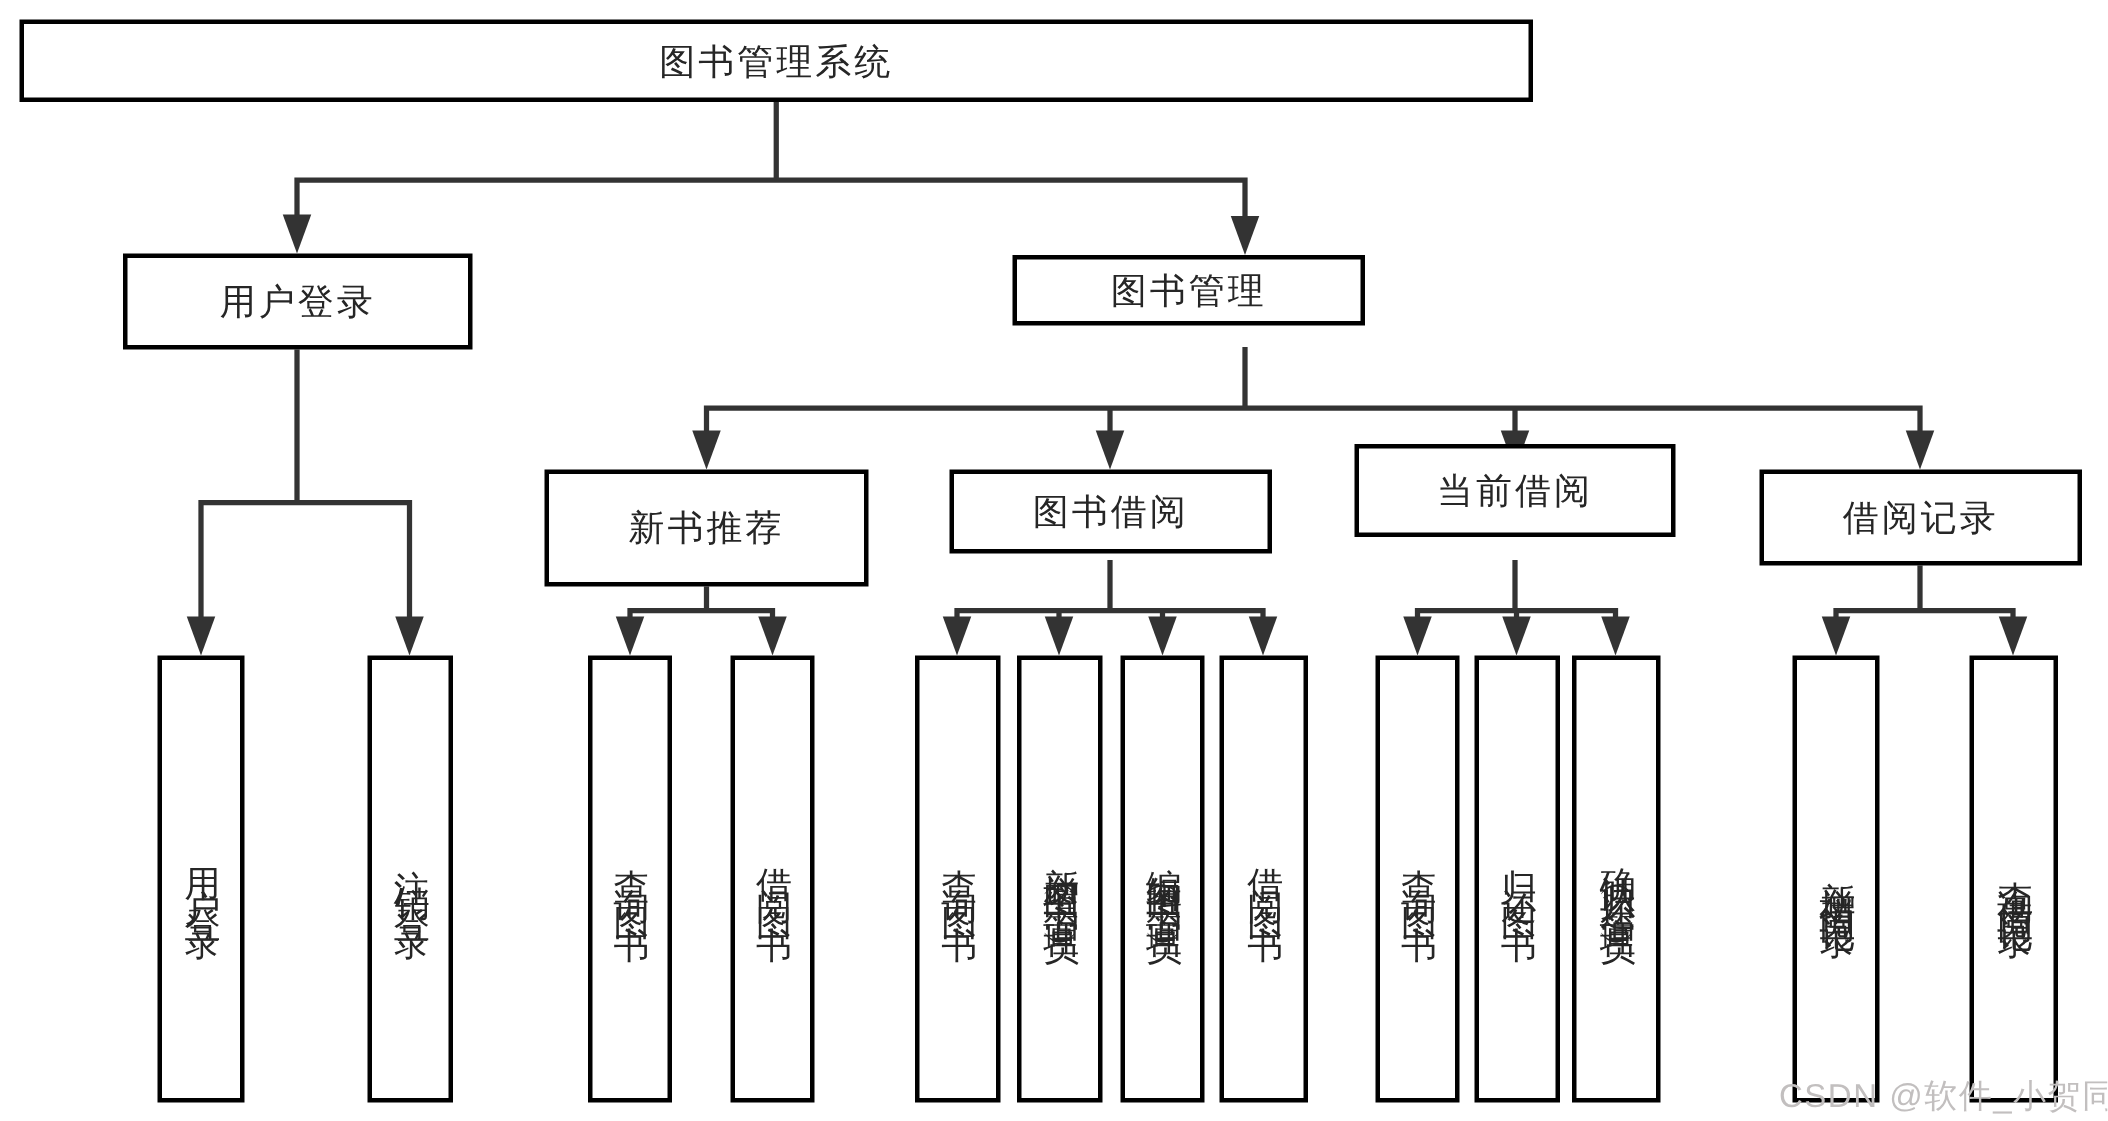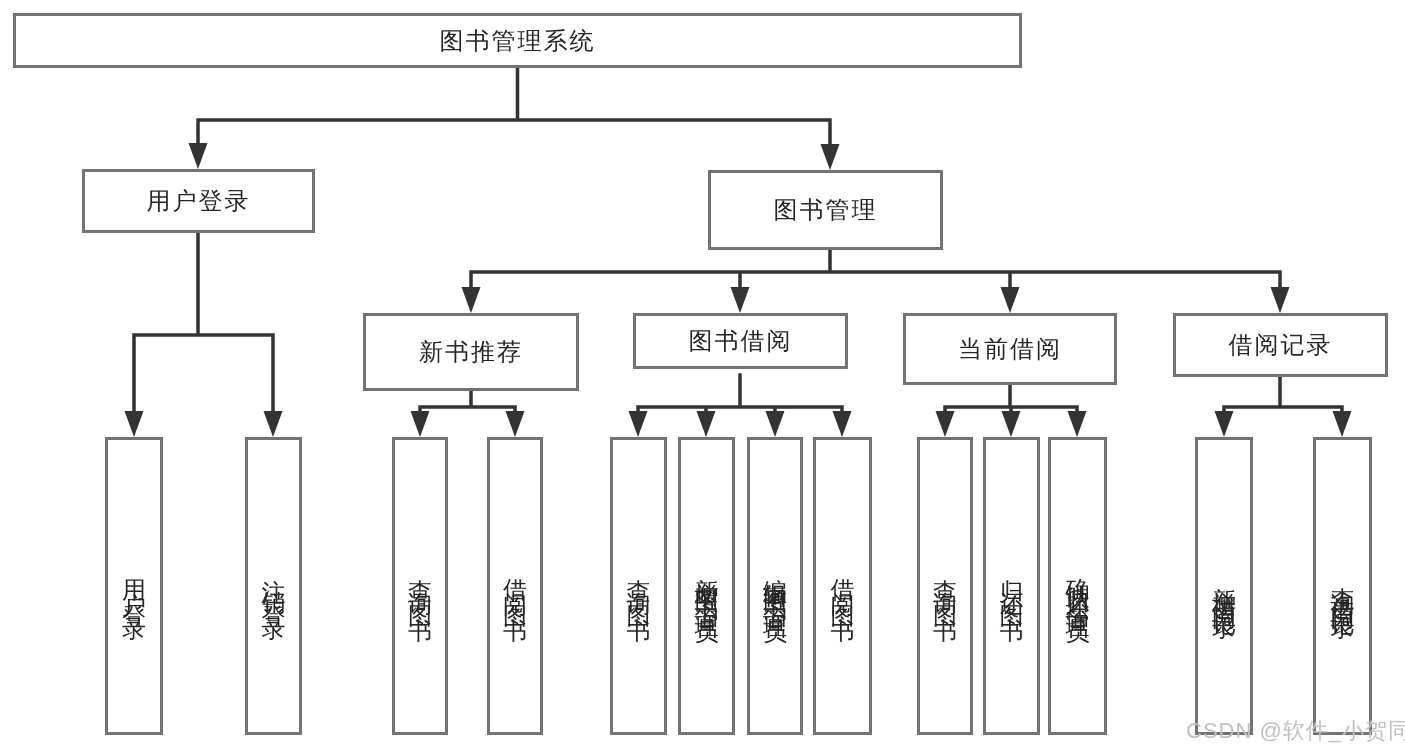--- a/index.html
+++ b/index.html
@@ -19,21 +19,21 @@
     position: absolute;
     left: 0;
     top: 0;
     width: 1405px;
     height: 747px;
     pointer-events: none;
   }
   .node {
     position: absolute;
     box-sizing: border-box;
-    border: 3px solid #737373;
+    border: 3px solid #000000;
     background: #ffffff;
     display: flex;
     align-items: center;
     justify-content: center;
     color: #262626;
   }
   .node.h-box span {
     font-size: 24px;
     letter-spacing: 2px;
     white-space: nowrap;
@@ -125,31 +125,31 @@
     </g>
   </svg>
 
   <div class="node h-box" style="left:13px; top:13px; width:1009px; height:55px">
     <span>图书管理系统</span>
   </div>
 
   <div class="node h-box" style="left:82px; top:169px; width:233px; height:64px">
     <span>用户登录</span>
   </div>
-  <div class="node h-box" style="left:708px; top:170px; width:235px; height:80px">
+  <div class="node h-box" style="left:675px; top:170px; width:235px; height:47px">
     <span>图书管理</span>
   </div>
 
   <div class="node h-box" style="left:363px; top:313px; width:216px; height:78px">
     <span>新书推荐</span>
   </div>
   <div class="node h-box" style="left:633px; top:313px; width:215px; height:56px">
     <span>图书借阅</span>
   </div>
-  <div class="node h-box" style="left:903px; top:313px; width:214px; height:72px">
+  <div class="node h-box" style="left:903px; top:296px; width:214px; height:62px">
     <span>当前借阅</span>
   </div>
   <div class="node h-box" style="left:1173px; top:313px; width:215px; height:64px">
     <span>借阅记录</span>
   </div>
 
   <div class="node leaf short" style="left:105px; top:437px; width:58px; height:298px">
     <span>用户登录</span>
   </div>
   <div class="node leaf short" style="left:245px; top:437px; width:57px; height:298px">

